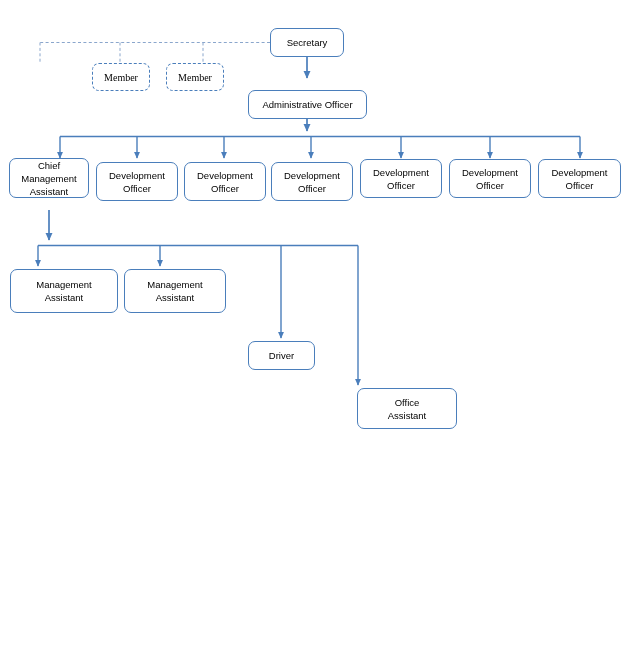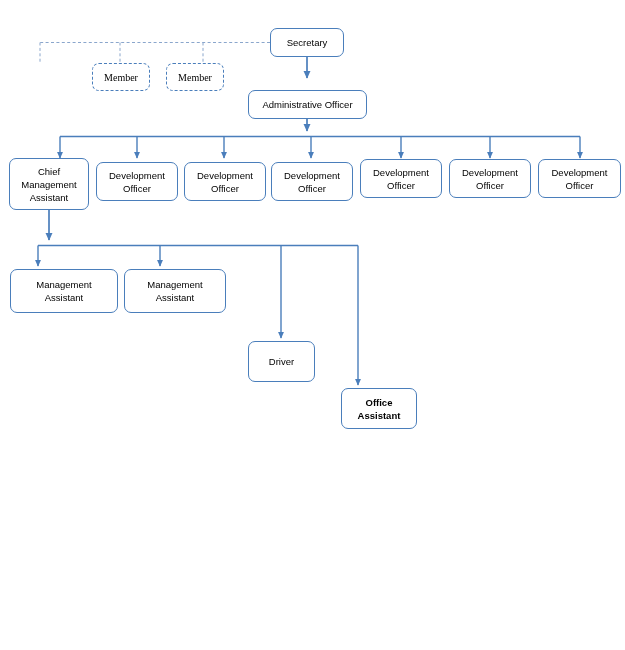--- a/index.html
+++ b/index.html
@@ -120,21 +120,21 @@
   </div>
 
   <div class="node solid" style="left:270px; top:28px; width:74px; height:29px;">
     <span class="lbl">Secretary</span>
   </div>
 
   <div class="node solid" style="left:248px; top:81px; width:119px; height:29px;margin-top:9px;">
     <span class="lbl">Administrative Officer</span>
   </div>
 
-  <div class="node solid" style="left:9px; top:158px; width:80px; height:52px;">
+  <div class="node solid" style="left:9px; top:158px; width:80px; height:40px;">
     <span class="lbl">Chief
 Management
 Assistant</span>
   </div>
 
   <div class="node solid" style="left:96px; top:162px; width:82px; height:39px;">
     <span class="lbl">Development
 Officer</span>
   </div>
 
@@ -166,22 +166,22 @@
   <div class="node solid" style="left:10px; top:269px; width:108px; height:44px;">
     <span class="lbl">Management
 Assistant</span>
   </div>
 
   <div class="node solid" style="left:124px; top:269px; width:102px; height:44px;">
     <span class="lbl">Management
 Assistant</span>
   </div>
 
-  <div class="node solid" style="left:248px; top:341px; width:67px; height:41px;">
+  <div class="node solid" style="left:248px; top:341px; width:67px; height:29px;">
     <span class="lbl">Driver</span>
   </div>
 
-  <div class="node solid" style="left:341px; top:388px; width:76px; height:41px;font-weight:bold;">
+  <div class="node solid" style="left:357px; top:388px; width:100px; height:41px;">
     <span class="lbl">Office
 Assistant</span>
   </div>
 
 </div>
 
 </body></html>

